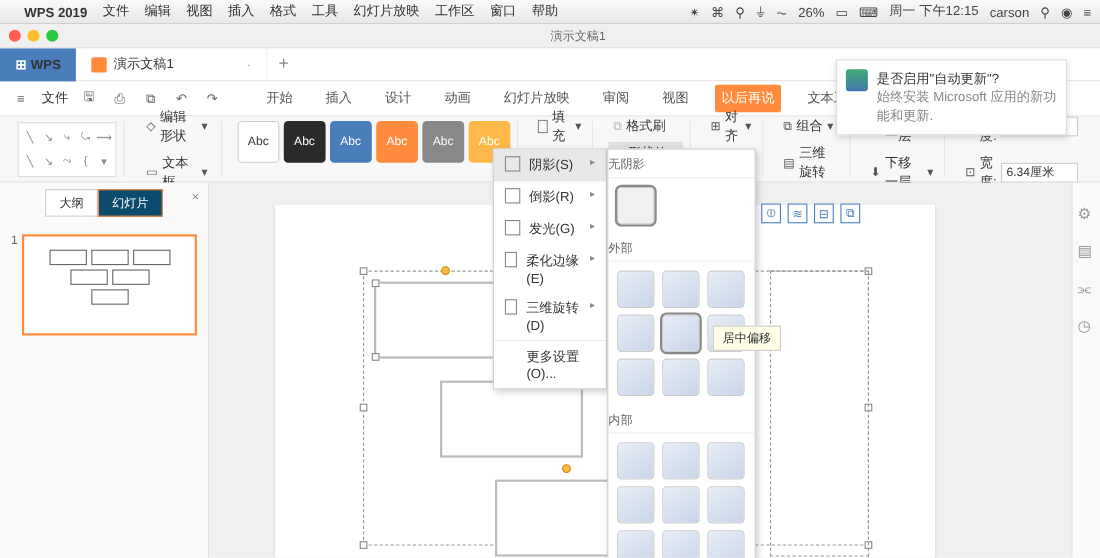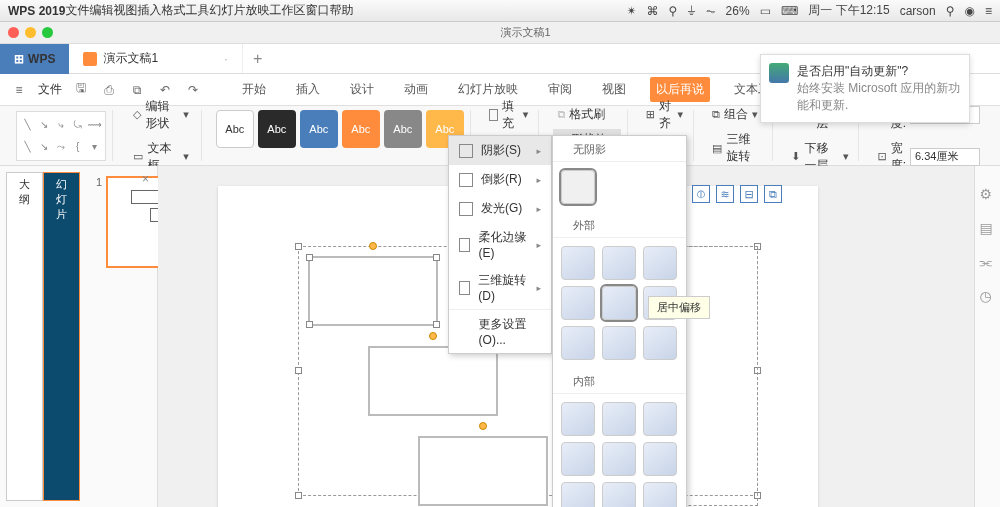--- a/index.html
+++ b/index.html
@@ -1,17 +1,17 @@
 <!DOCTYPE html>
 <html><head>
 <meta charset="utf-8">
 <style>
 *{margin:0;padding:0;box-sizing:border-box;font-family:-apple-system,"PingFang SC","Microsoft YaHei",sans-serif;font-size:12px;color:#333}
 body{width:1000px;height:507px;background:#f5f5f5;overflow:hidden;position:relative}
-.menubar{height:22px;background:linear-gradient(#fafafa,#e8e8e8);display:flex;align-items:center;padding:0 8px;border-bottom:1px solid #ccc}
+.menubar{height:22px;background:linear-gradient(#fafafa,#e8e8e8);display:flex;align-items:center;padding:0 8px;gap:14px;border-bottom:1px solid #ccc}
 .menubar .apple{font-size:14px}
 .menubar .appname{font-weight:600}
 .menubar .right{margin-left:auto;display:flex;gap:10px;align-items:center;font-size:11px}
 .menubar .right span{color:#444}
 .winctrl{height:22px;background:#f0f0f0;display:flex;align-items:center;padding:0 8px;gap:6px;border-bottom:1px solid #ddd}
 .dot{width:11px;height:11px;border-radius:50%}
 .dot.r{background:#ff5f56}.dot.y{background:#ffbd2e}.dot.g{background:#27c93f}
 .winctrl .title{flex:1;text-align:center;color:#666;font-size:11px}
 .tabbar{height:30px;background:#fff;display:flex;align-items:center;border-bottom:1px solid #ddd}
 .wpstab{background:#4a7ebb;color:#fff;padding:6px 14px;font-weight:600;height:30px;display:flex;align-items:center;gap:4px}
@@ -31,47 +31,47 @@
 .lineicons div{display:flex;align-items:center;justify-content:center;color:#888;font-size:10px}
 .smallbtn{display:flex;align-items:center;gap:4px;padding:2px 6px;color:#555;font-size:11px;cursor:pointer}
 .abcbtn{width:38px;height:38px;border-radius:4px;display:flex;align-items:center;justify-content:center;font-size:11px;color:#fff;cursor:pointer}
 .abc1{background:#fff;color:#333;border:1px solid #ccc}
 .abc2{background:#2a2a2a}.abc3{background:#4a7ebb}.abc4{background:#ff8c3c}.abc5{background:#888}.abc6{background:#ffb84a}
 .rlabel{display:flex;align-items:center;gap:4px;padding:2px 4px;font-size:11px;color:#555;cursor:pointer}
 .rlabel .sq{width:12px;height:12px;border:1px solid #888;display:inline-block}
 .rlabel.active{background:#e0e0e0}
 .dim-input{width:70px;height:18px;border:1px solid #ccc;background:#fff;padding:0 4px;font-size:11px}
 .main{display:flex;height:calc(507px - 22px - 22px - 30px - 32px - 60px);position:relative}
-.sidebar{width:158px;background:#fafafa;border-right:1px solid #ddd;display:flex;flex-direction:row}
+.sidebar{width:190px;background:#fafafa;border-right:1px solid #ddd;display:flex;flex-direction:column}
 .sbtabs{display:flex;justify-content:center;gap:0;padding:6px}
 .sbtab{padding:4px 12px;border:1px solid #ccc;background:#fff;cursor:pointer;font-size:11px}
 .sbtab.active{background:#0c4a6e;color:#fff;border-color:#ff8c3c}
 .sbclose{position:absolute;right:8px;top:6px;color:#888;cursor:pointer}
 .thumb{margin:10px;display:flex;gap:4px}
 .thumb .num{font-size:11px;color:#666}
 .thumb .slide{width:160px;height:92px;background:#fff;border:2px solid #ff8c3c;padding:12px 10px}
 .thumb .slide .diagram{display:flex;flex-direction:column;align-items:center;gap:4px}
 .thumb .row{display:flex;gap:4px}
 .thumb .box{width:34px;height:14px;border:1px solid #666;background:#fff}
 .canvas{flex:1;background:#f0f0f0;overflow:hidden;position:relative}
 .slide-canvas{position:absolute;left:60px;top:20px;width:600px;height:450px;background:#fff;box-shadow:0 1px 3px rgba(0,0,0,0.15)}
 .selgroup{position:absolute;border:1px dashed #999}
 .selbox{position:absolute;border:2px solid #bbb;background:#fff}
 .handle{position:absolute;width:7px;height:7px;background:#fff;border:1px solid #888}
 .rothandle{position:absolute;width:8px;height:8px;border-radius:50%;background:#ffb84a;border:1px solid #cc8800}
 .rightpanel{width:26px;background:#fafafa;border-left:1px solid #ddd;display:flex;flex-direction:column;align-items:center;gap:18px;padding-top:20px}
 .rightpanel div{width:16px;height:16px;color:#999;font-size:14px;cursor:pointer}
 .dropdown{position:absolute;background:#fff;border:1px solid #ccc;box-shadow:2px 2px 6px rgba(0,0,0,0.2);z-index:100}
 .dd1{left:448px;top:135px;width:104px}
-.dd1 .item{padding:6px 10px;display:flex;align-items:center;gap:8px;font-size:11px;cursor:pointer}
+.dd1 .item{padding:6px 10px;display:flex;align-items:flex-start;gap:8px;font-size:11px;cursor:pointer}
 .dd1 .item:hover,.dd1 .item.hover{background:#e8e8e8}
 .dd1 .item .ico{width:14px;height:14px;border:1px solid #888;display:inline-block}
 .dd1 .item .arrow{margin-left:auto;color:#888;font-size:9px}
 .dd2{left:552px;top:135px;width:135px;padding-bottom:4px}
-.dd2 .sect{padding:6px 20px 4px;font-size:11px;color:#666;border-bottom:1px solid #eee}
+.dd2 .sect{padding:6px 0 4px;font-size:11px;color:#666;border-bottom:1px solid #eee}
 .dd2 .grid{display:grid;grid-template-columns:repeat(3,1fr);gap:6px;padding:8px}
 .dd2 .thopt{width:34px;height:34px;background:linear-gradient(145deg,#e8eef8,#c8d4e8);border:1px solid #ccc;border-radius:4px;cursor:pointer}
 .dd2 .thopt.none{background:#f0f0f0}
 .dd2 .thopt.sel{outline:2px solid #888}
 .tooltip{position:absolute;background:#ffffe8;border:1px solid #ccc;padding:3px 8px;font-size:11px;z-index:200}
 .notif{position:absolute;right:30px;top:54px;width:210px;background:#fff;border:1px solid #ddd;box-shadow:0 2px 6px rgba(0,0,0,0.15);padding:8px;display:flex;gap:8px;font-size:11px;z-index:50}
 .notif .ico{width:20px;height:20px;background:linear-gradient(#4a7,#47a);border-radius:3px}
 .notif .txt{flex:1}
 .notif .btns{display:flex;flex-direction:column;gap:4px;font-size:10px;color:#4a7ebb}
 .toolbar-icons{position:absolute;left:692px;top:185px;display:flex;gap:6px;z-index:40}

